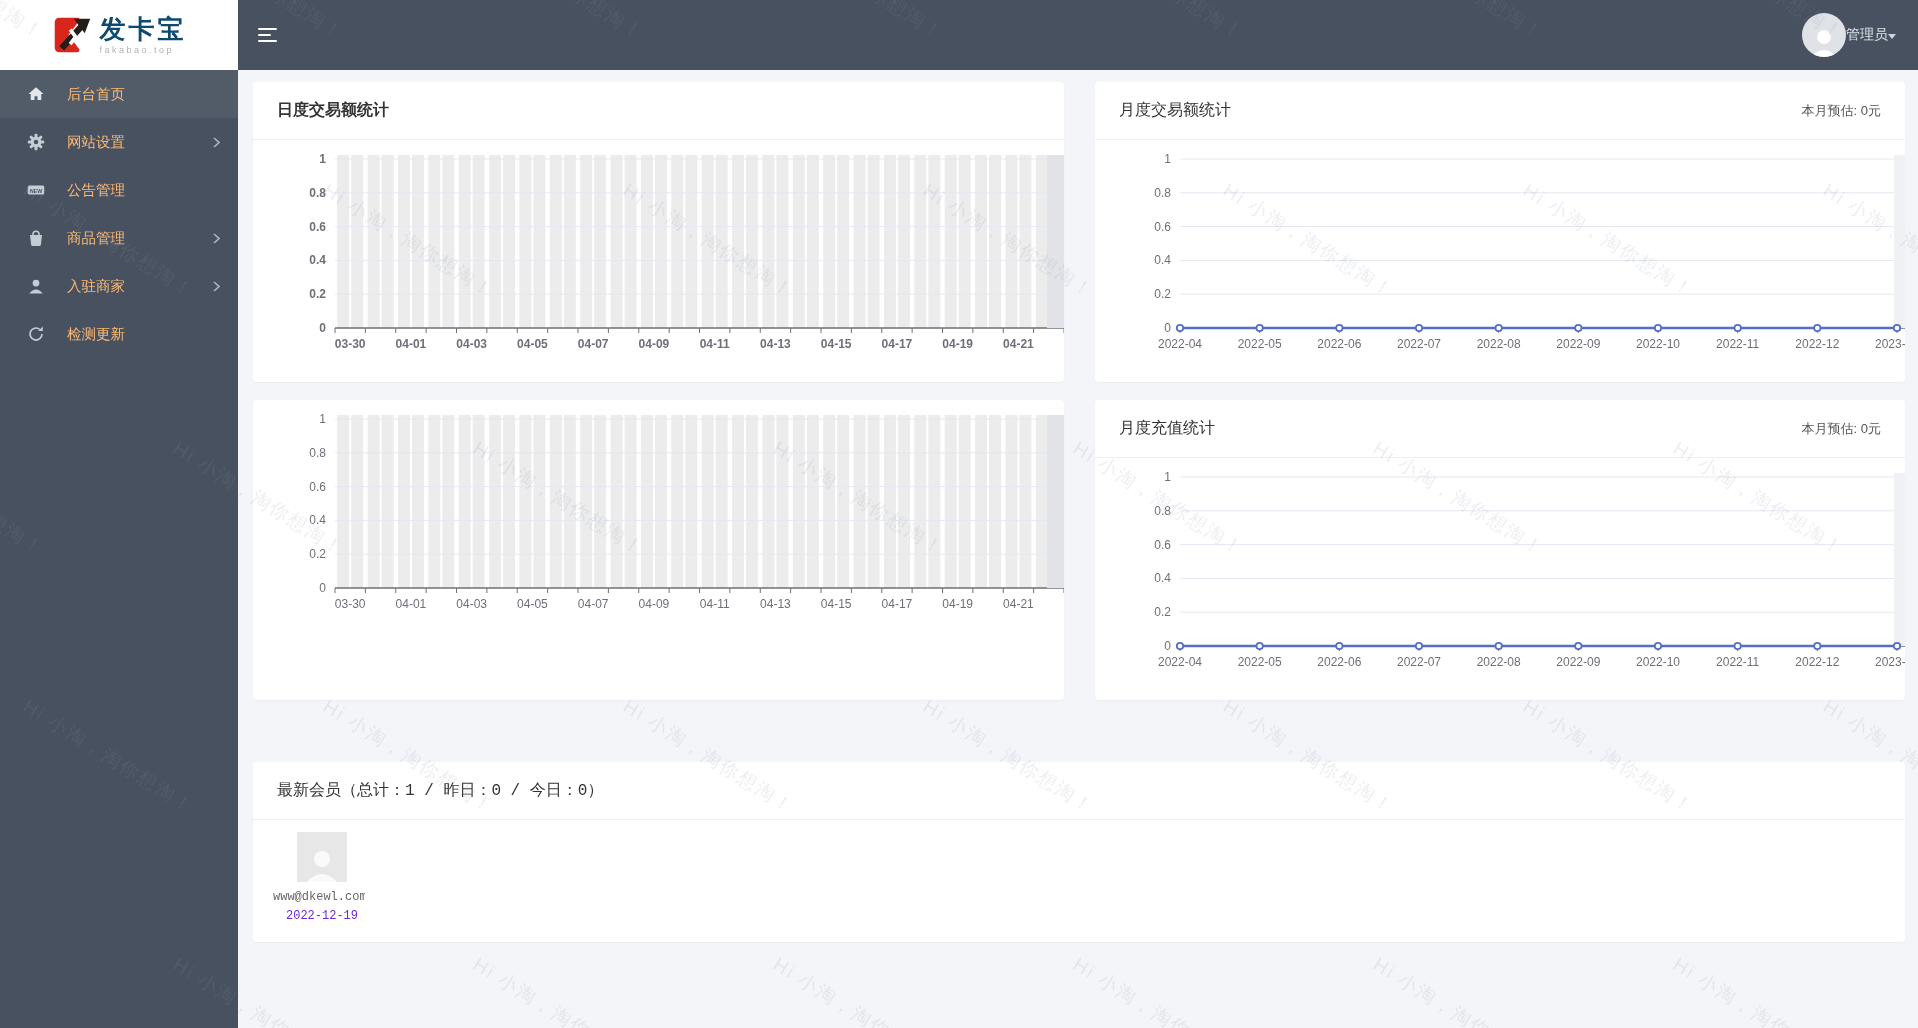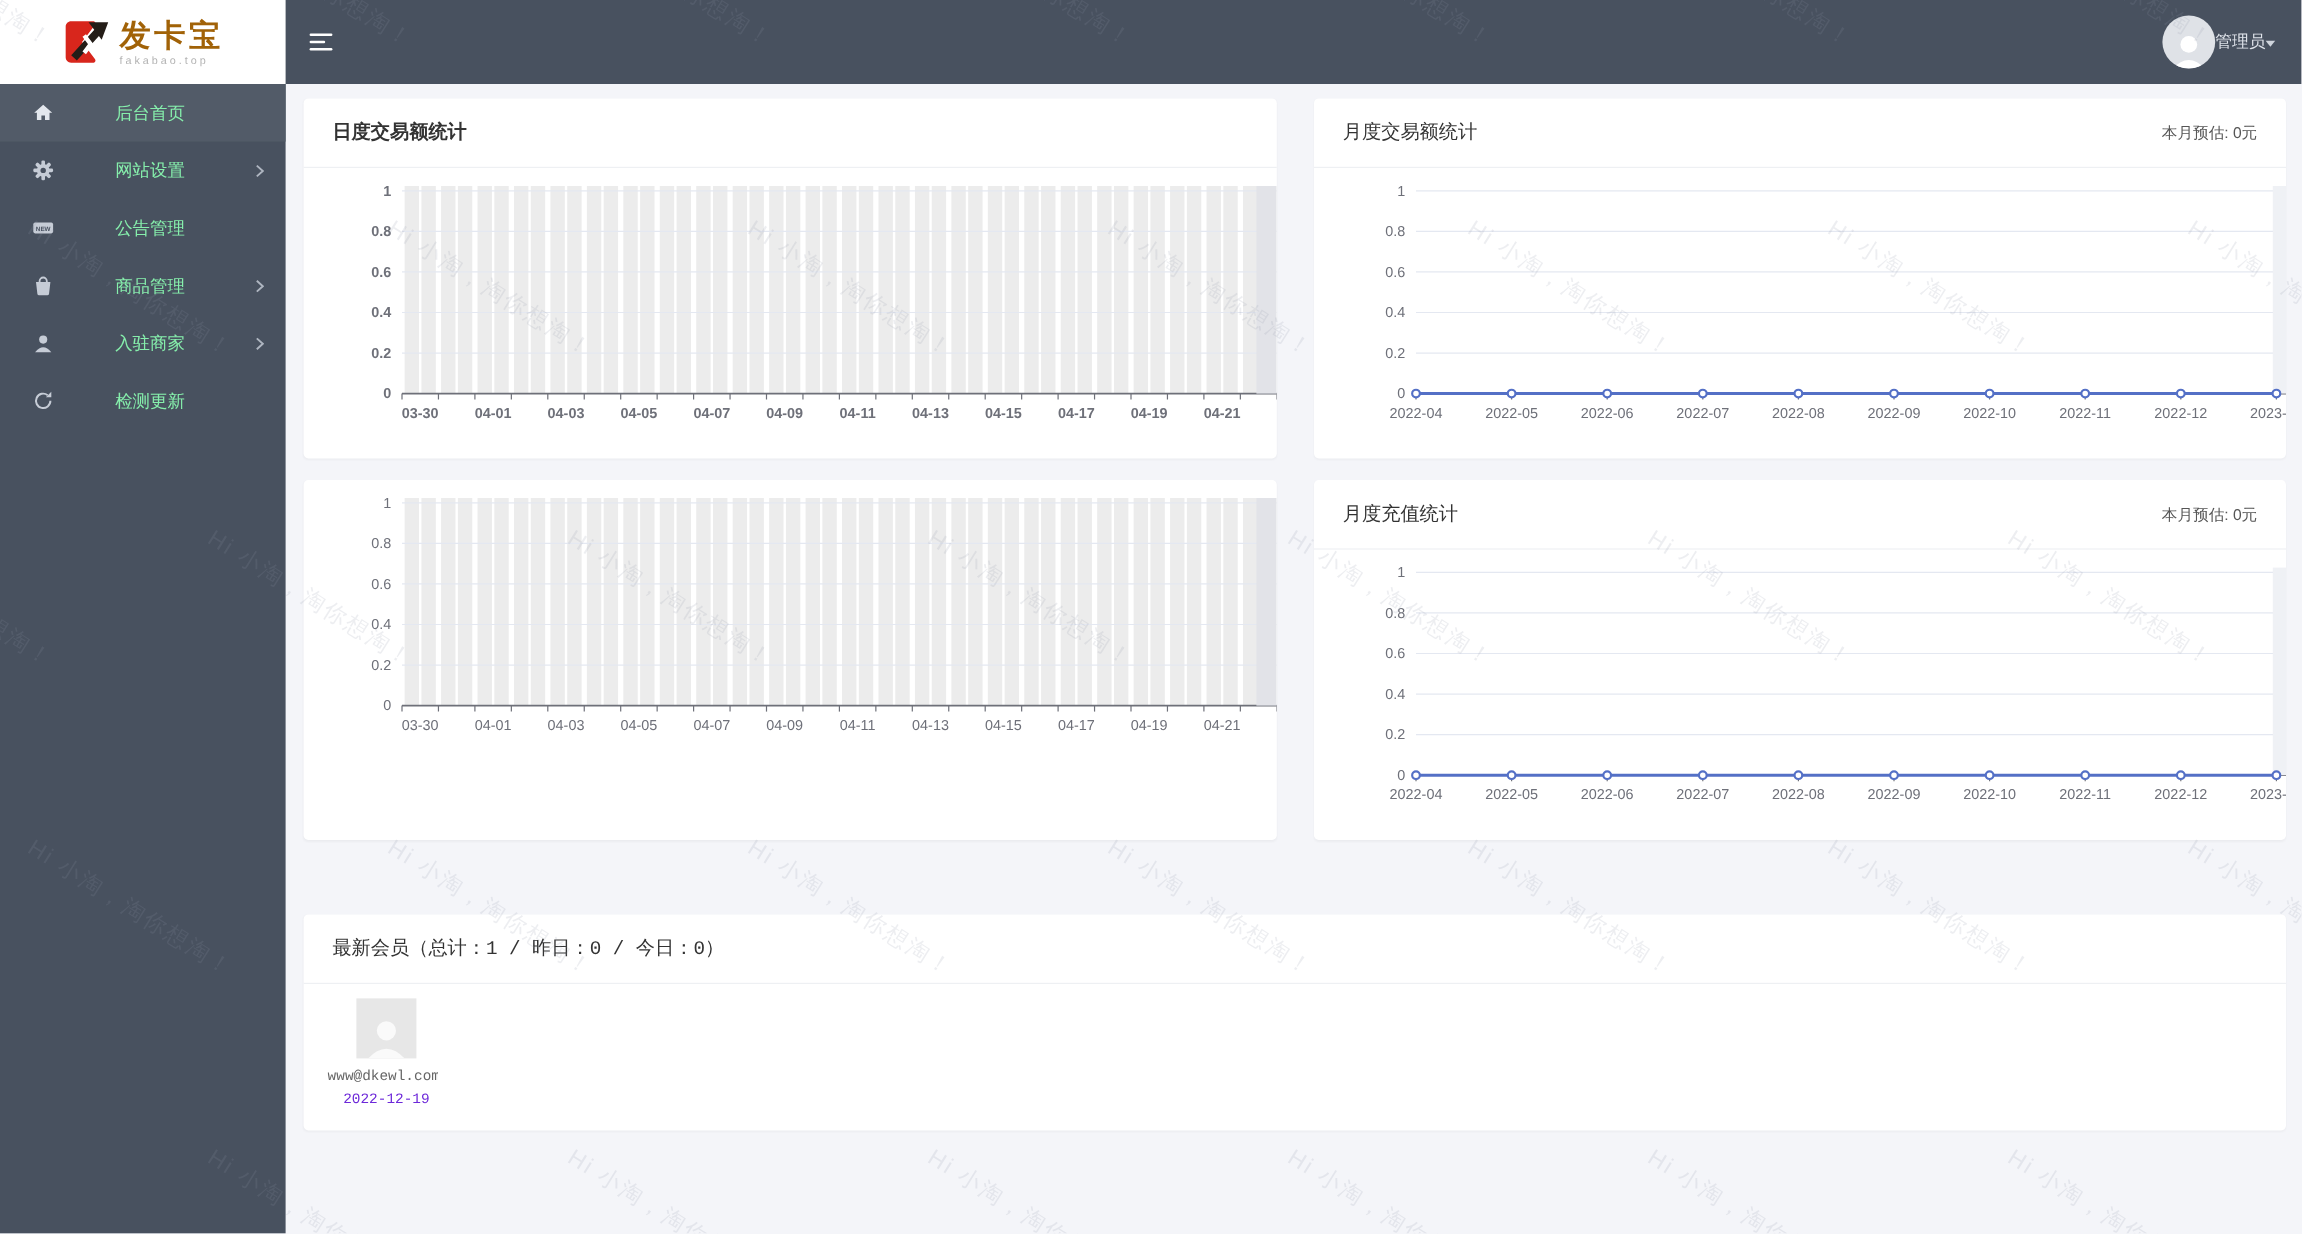--- a/index.html
+++ b/index.html
@@ -11,21 +11,21 @@
   
   .header {
     position:absolute; top:0; left:0; width:1918px; height:70px;
     background:#48515f; z-index:5; display:flex; align-items:center;
   }
   .logo-box {
     width:238px; height:70px; background:#ffffff;
     display:flex; align-items:center; justify-content:center; gap:8px;
     cursor:pointer;
   }
-  .logo-text-title { font-size:26px; font-weight:700; color:#a16207; letter-spacing:3px; line-height:26px; }
+  .logo-text-title { font-size:26px; font-weight:700; color:#0c4a6e; letter-spacing:3px; line-height:26px; }
   .logo-text-sub   { font-size:9px; color:#b3b3b3; letter-spacing:2.5px; margin-top:3px; text-align:left; }
   .hamburger { margin-left:20px; cursor:pointer; width:22px; }
   .hamburger span { display:block; height:2.5px; background:#ffffff; margin:3.5px 0; border-radius:1px; }
   .hamburger span:nth-child(1){ width:19px; }
   .hamburger span:nth-child(2){ width:13px; }
   .hamburger span:nth-child(3){ width:19px; }
   .header-user {
     margin-left:auto; margin-right:22px; display:flex; align-items:center; cursor:pointer;
   }
   .header-avatar {
@@ -37,21 +37,21 @@
     width:0; height:0; border-left:4.5px solid transparent; border-right:4.5px solid transparent;
     border-top:5px solid #cfd4dc; margin-top:2px;
   }
   
   .sidebar {
     position:absolute; top:70px; left:0; width:238px; height:958px;
     background:#48515f; z-index:4;
   }
   .side-item {
     height:48px; display:flex; align-items:center; padding:0 18px 0 27px;
-    color:#86efac; font-size:14.5px; cursor:pointer; position:relative;gap:29px;
+    color:#fdba74; font-size:14.5px; cursor:pointer; position:relative;
   }
   .side-item.active { background:#525b68; }
   .side-item .s-icon { width:18px; height:18px; margin-right:22px; flex:0 0 18px; display:flex; }
   .side-item .chev { margin-left:auto; display:flex; }
   
   .card {
     position:absolute; background:#ffffff; border-radius:4px;
     box-shadow:0 1px 2px rgba(0,0,0,0.04);
   }
   .card-head {

